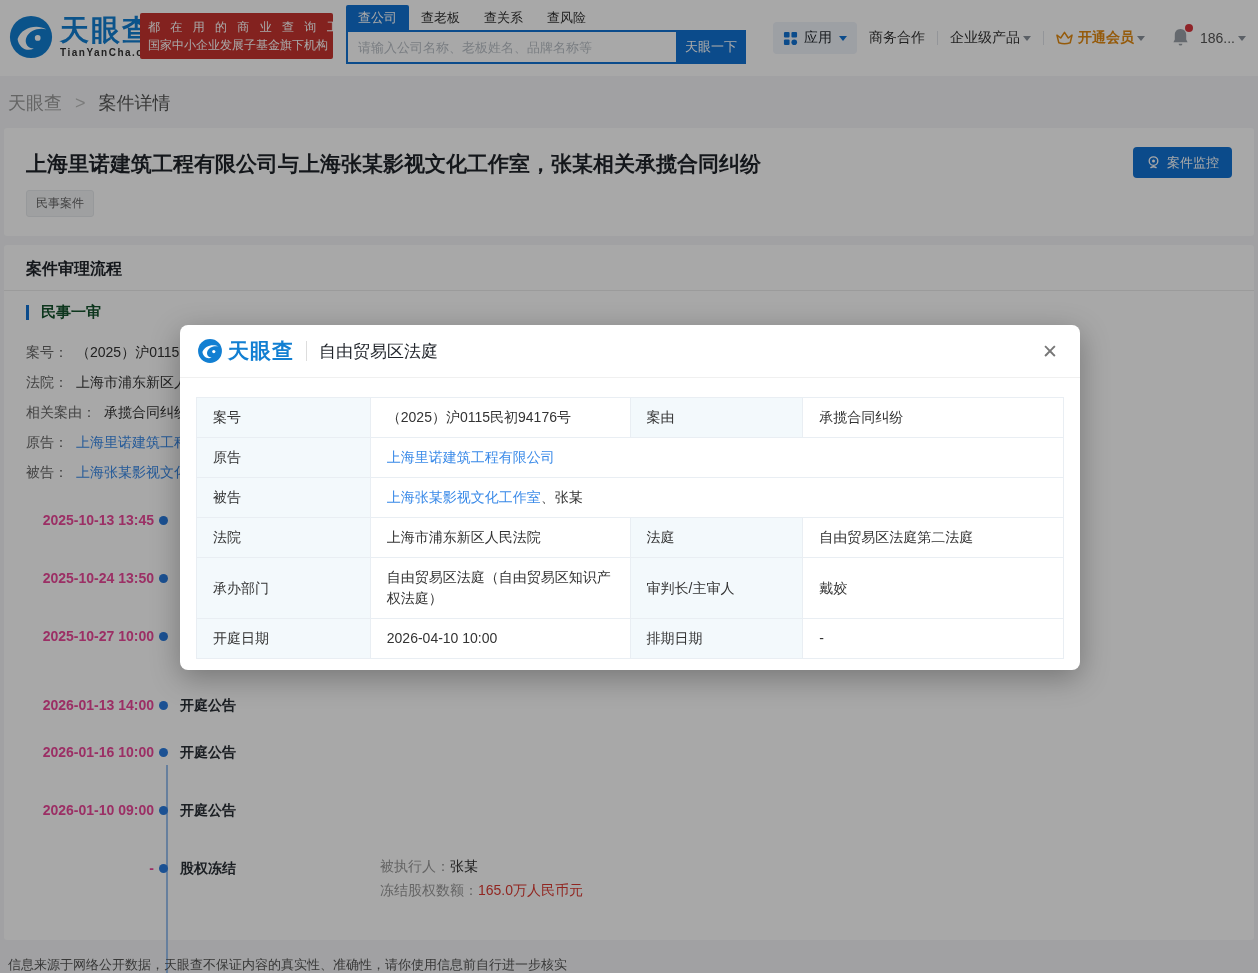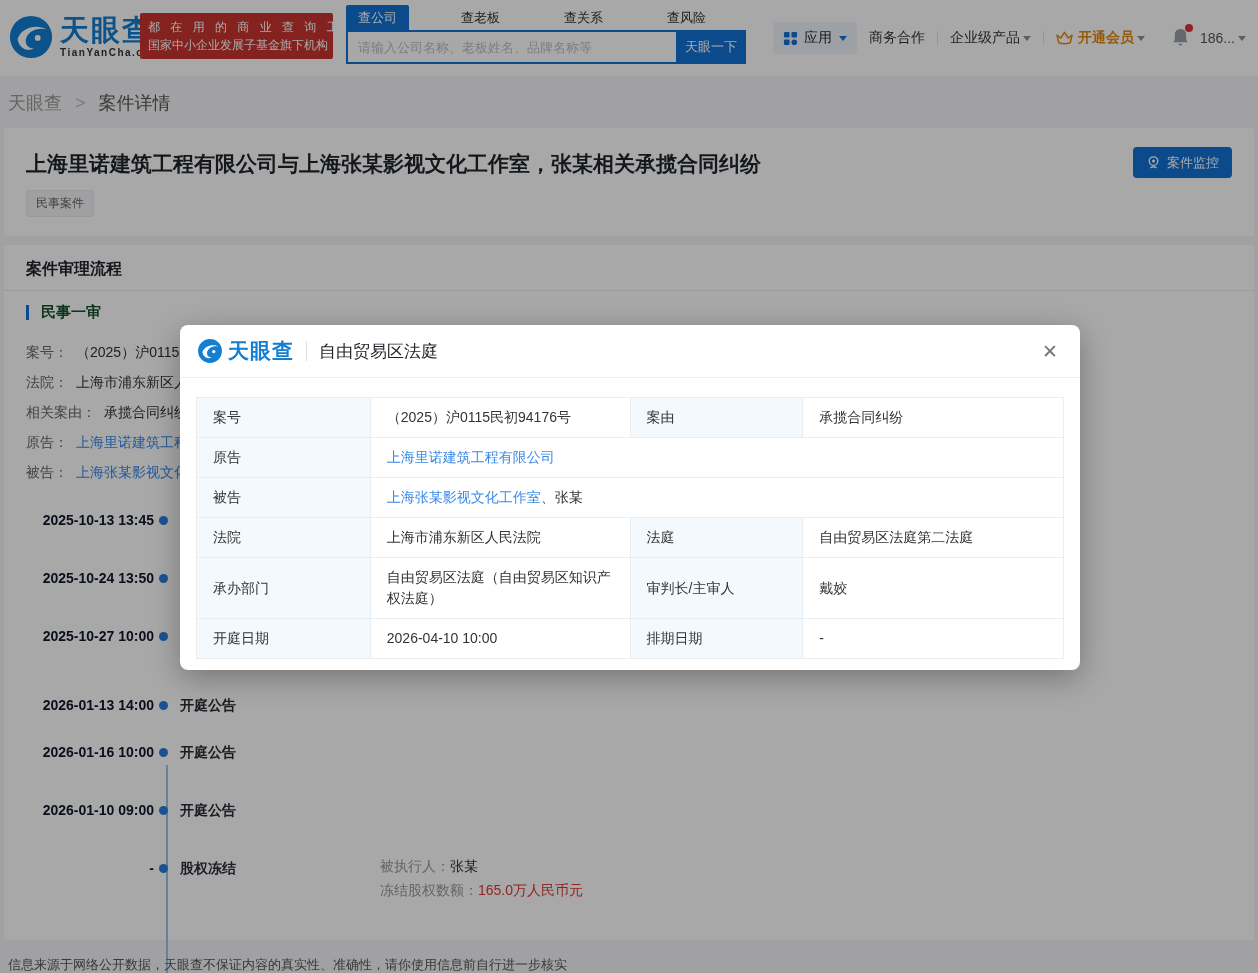--- a/index.html
+++ b/index.html
@@ -11,21 +11,21 @@
   .logo-wrap { position:absolute; left:8px; top:14px; display:flex; align-items:flex-start; }
   .logo-icon { width:46px; height:46px; }
   .logo-txt { margin-left:6px; }
   .logo-cn { font-size:29px; font-weight:700; color:#127fd2; letter-spacing:2px; line-height:32px; }
   .logo-en { font-size:10px; color:#333; letter-spacing:1.5px; font-weight:700; margin-top:1px; }
   .promo { position:absolute; left:140px; top:13px; width:193px; height:46px; background:#c7352f; color:#fff; padding:5px 8px; border-radius:2px; }
   .promo .l1 { font-size:12px; letter-spacing:3.5px; line-height:18px; white-space:nowrap; }
   .promo .l2 { font-size:12px; line-height:18px; white-space:nowrap; }
 
   .search-area { position:absolute; left:346px; top:5px; }
-  .search-tabs { display:flex; height:25px;gap:40px; }
+  .search-tabs { display:flex; height:25px; }
   .search-tab { font-size:13px; color:#333; padding:4px 12px; cursor:pointer; }
   .search-tab.active { background:#1272d3; color:#fff; border-radius:2px 2px 0 0; }
   .search-box { display:flex; width:400px; height:34px; }
   .search-input { flex:1; border:2px solid #1272d3; border-right:none; background:#fff; padding:0 10px; font-size:13px; color:#333; outline:none; }
   .search-input::placeholder { color:#b9bfc6; }
   .search-btn { width:70px; background:#1272d3; color:#fff; font-size:13px; border:none; cursor:pointer; }
 
   .topnav { position:absolute; right:12px; top:22px; display:flex; align-items:center; font-size:14px; color:#333; }
   .apps-chip { display:flex; align-items:center; background:#eef3f9; border-radius:4px; padding:7px 10px; cursor:pointer; }
   .apps-chip .txt { margin:0 4px 0 6px; color:#1f2329; }
@@ -60,21 +60,21 @@
 
   .case-fields { position:absolute; left:22px; top:92px; font-size:14px; }
   .cf-row { height:30px; line-height:30px; white-space:nowrap; }
   .cf-label { color:#666; margin-right:8px; }
   .cf-value { color:#333; }
   .link { color:#3a8ae8; cursor:pointer; text-decoration:none; }
 
   
   .tl-line { position:absolute; left:162px; top:520px; width:2px; height:352px; background:#9cc1ee; }
   .tl-row { position:absolute; left:0; width:1250px; height:20px; }
-  .tl-date { position:absolute; left:0; top:0; width:150px; text-align:right; font-size:14px; font-weight:700; color:#0f172a; line-height:20px; }
+  .tl-date { position:absolute; left:0; top:0; width:150px; text-align:right; font-size:14px; font-weight:700; color:#ec4899; line-height:20px; }
   .tl-dot { position:absolute; left:155px; top:6px; width:9px; height:9px; border-radius:50%; background:#2a7ce0; }
   .tl-label { position:absolute; left:176px; top:0; font-size:14px; font-weight:700; color:#2a2f36; line-height:20px; }
   .tl-details { position:absolute; top:-4px; font-size:14px; line-height:24px; white-space:nowrap; }
   .tl-details .dlabel { color:#999; }
   .tl-details .dvalue { color:#333; }
   .red { color:#dd3b33; }
 
   
   .footer-note { position:absolute; left:8px; top:956px; font-size:13px; color:#555; z-index:1; }
 

